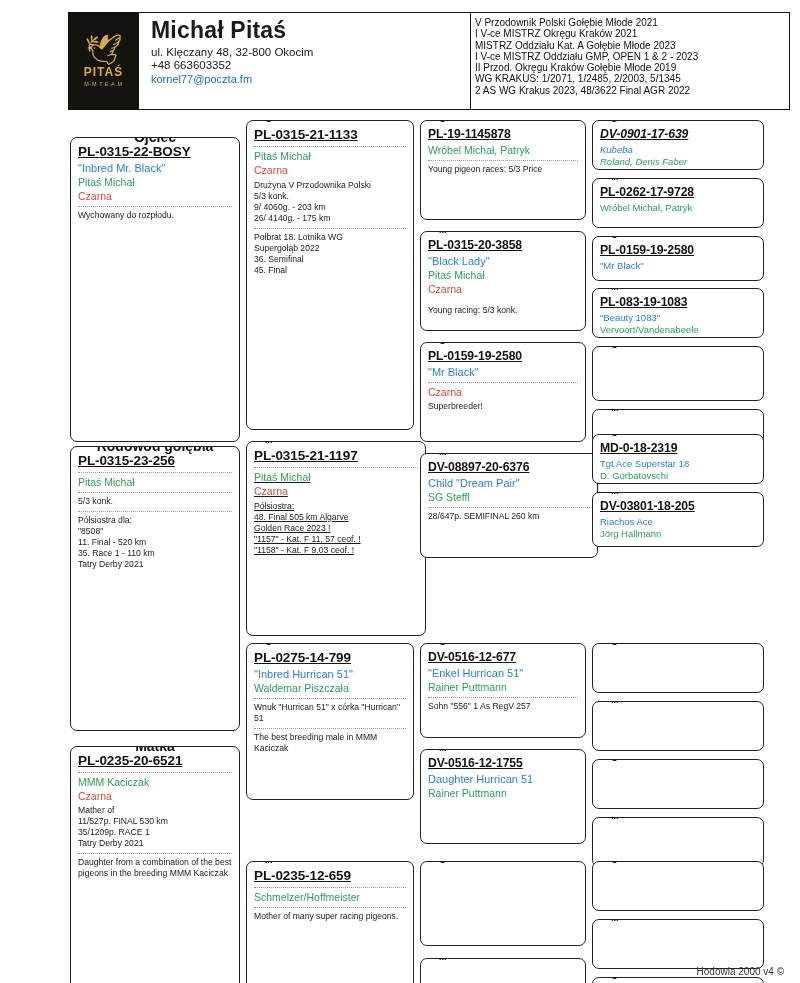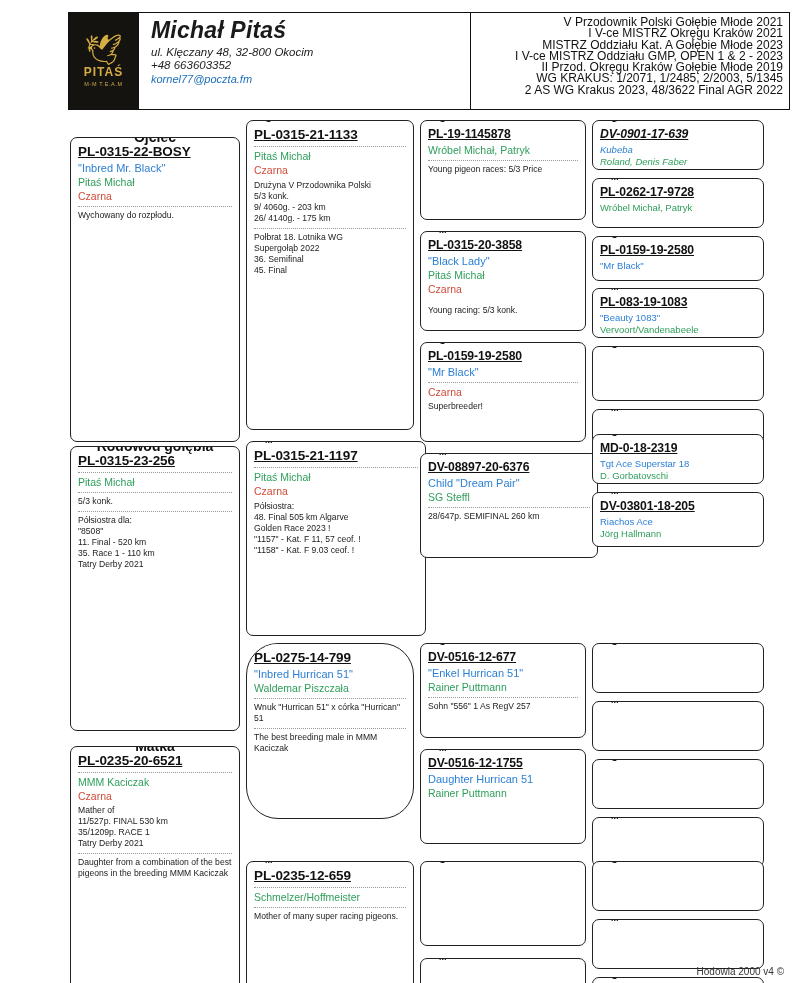--- a/index.html
+++ b/index.html
@@ -56,36 +56,35 @@
     color: #c8a martial;
     color: #cda martial;
     color: #cba martial;
     color: #c9a84c;
     margin-top: 2px;
   }
   .breeder {
     flex: 1;
     padding: 4px 10px 3px 12px;
     border-right: 1px solid #111;
-    font-style: italic;
   }
   .breeder h1 {
     margin: 0 0 2px 0;
     font-size: 23px;
     font-weight: bold;
     letter-spacing: 0.2px;
   }
   .breeder .addr { font-size: 11.5px; margin: 1px 0; color:#222; }
   .breeder .phone { font-size: 11.5px; margin: 1px 0; color:#222; }
   .breeder .mail { font-size: 11px; margin: 2px 0 0 0; color:#1d6fb8; }
   .achievements {
     width: 318px;
     padding: 4px 6px 4px 4px;
-    text-align: right;
-    font-size: 12px;
+    text-align: left;
+    font-size: 10px;
     line-height: 11.3px;
     color: #111;
   }
 
   
   .grid {
     position: relative;
     width: 780px;
     height: 840px;
     margin-left: 2px;
@@ -148,22 +147,22 @@
     color: #222;
   }
 
   
   #n-ojciec { top: 21px; left: 0; width: 170px; height: 305px; }
   #n-rodowod { top: 330px; left: 0; width: 170px; height: 285px; }
   #n-matka { top: 630px; left: 0; width: 170px; height: 310px; }
 
   
   #n-c2-1 { top: 4px; left: 0; width: 168px; height: 310px; }
-  #n-c2-2 { top: 325px; left: 0; width: 180px; height: 195px; }
-  #n-c2-3 { top: 527px; left: 0; width: 168px; height: 176px; border-radius: 32px; }
+  #n-c2-2 { top: 325px; left: 0; width: 180px; height: 195px; text-decoration: underline; }
+  #n-c2-3 { top: 527px; left: 0; width: 168px; height: 157px; }
   #n-c2-4 { top: 745px; left: 0; width: 168px; height: 195px; }
 
   
   #n-c3-1 { top: 4px; left: 0; width: 166px; height: 100px; }
   #n-c3-2 { top: 115px; left: 0; width: 166px; height: 100px; }
   #n-c3-3 { top: 226px; left: 0; width: 166px; height: 100px; }
   #n-c3-4 { top: 337px; left: 0; width: 178px; height: 105px; }
   #n-c3-5 { top: 527px; left: 0; width: 166px; height: 95px; }
   #n-c3-6 { top: 633px; left: 0; width: 166px; height: 95px; }
   #n-c3-7 { top: 745px; left: 0; width: 166px; height: 85px; }

